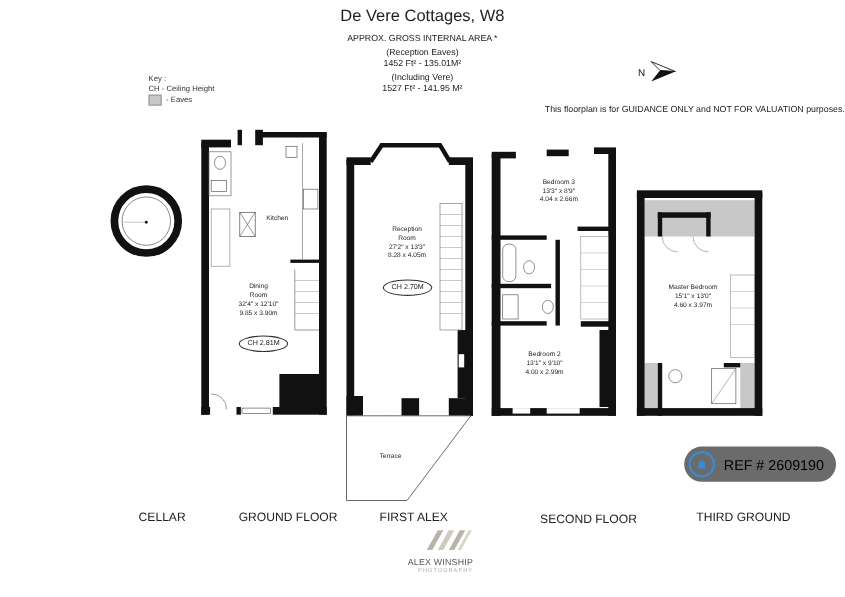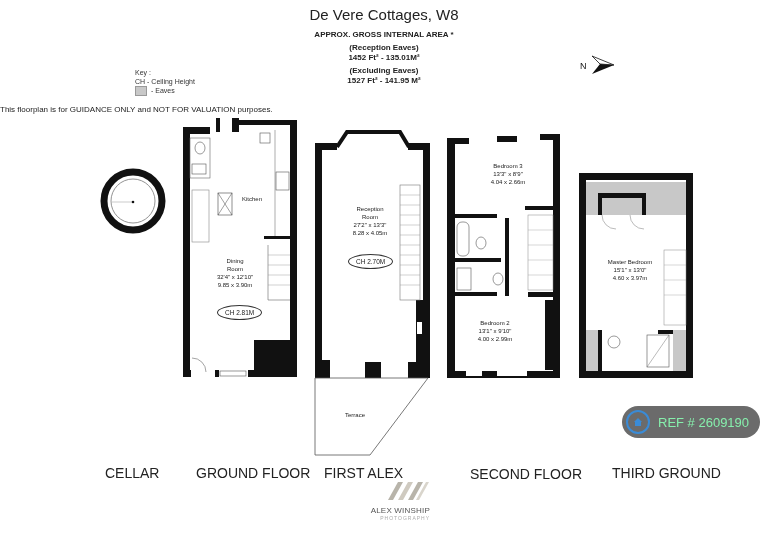--- a/index.html
+++ b/index.html
@@ -1,39 +1,39 @@
 <!DOCTYPE html>
 <html><head>
 <meta charset="utf-8">
 <style>
   html,body{margin:0;padding:0;background:#fff;}
   body{width:768px;height:543px;position:relative;overflow:hidden;font-family:"Liberation Sans",sans-serif;color:#222;}
   .abs{position:absolute;}
   .title{left:0;width:768px;top:6px;text-align:center;font-size:15px;color:#222;}
-  .area{left:0;width:768px;text-align:center;font-size:8px;line-height:10px;color:#222;font-weight:bold;}
-  .notice{left:0;width:768px;top:105px;text-align:left;font-size:8px;color:#222;}
+  .area{left:0;width:768px;text-align:center;font-size:8px;line-height:10px;color:#222;}
+  .notice{left:0;width:768px;top:95px;text-align:right;font-size:8px;color:#222;}
   .key{left:135px;top:68px;font-size:7px;line-height:9px;color:#333;}
   .key .sw{display:inline-block;width:10px;height:8px;background:#c8c8c8;border:1px solid #999;vertical-align:middle;margin-right:4px;}
-  .floor-label{top:465px;font-size:14px;color:#222;}
+  .floor-label{top:465px;font-size:11px;color:#222;margin-left:21px;}
   .room{font-size:6px;line-height:8px;text-align:center;color:#222;}
   .ch{font-size:6.5px;border:1px solid #333;border-radius:50%;padding:3px 7px;color:#222;}
-  .ref{left:622px;top:406px;width:138px;height:32px;border-radius:16px;background:#6b6b6b;color:#86efac;font-size:13px;display:flex;align-items:center;}
+  .ref{left:622px;top:406px;width:138px;height:32px;border-radius:16px;background:#6b6b6b;color:#000000;font-size:13px;display:flex;align-items:center;}
   .ref .icon{width:24px;height:24px;border-radius:50%;border:2px solid #3a8bd6;margin-left:4px;margin-right:8px;display:flex;align-items:center;justify-content:center;box-sizing:border-box;}
   .logo{left:330px;top:480px;width:100px;text-align:right;}
   .logo .name{font-size:8px;color:#555;letter-spacing:0.2px;}
   .logo .sub{font-size:5px;color:#aaa;letter-spacing:1px;}
 </style>
 </head>
 <body>
 
 <div class="abs title">De Vere Cottages, W8</div>
 <div class="abs area" style="top:30px">APPROX. GROSS INTERNAL  AREA *</div>
 <div class="abs area" style="top:43px">(Reception Eaves)</div>
 <div class="abs area" style="top:53px">1452 Ft² - 135.01M²</div>
-<div class="abs area" style="top:66px">(Excluding Eaves)</div>
+<div class="abs area" style="top:66px">(Including Vere)</div>
 <div class="abs area" style="top:76px">1527 Ft² - 141.95 M²</div>
 <div class="abs notice">This floorplan is for GUIDANCE ONLY and NOT FOR VALUATION purposes.</div>
 
 <div class="abs key">
   <div>Key :</div>
   <div>CH - Ceiling Height</div>
   <div><span class="sw"></span><span>- Eaves</span></div>
 </div>
 
 <div class="abs" style="left:578px;top:52px;width:40px;height:24px;">

